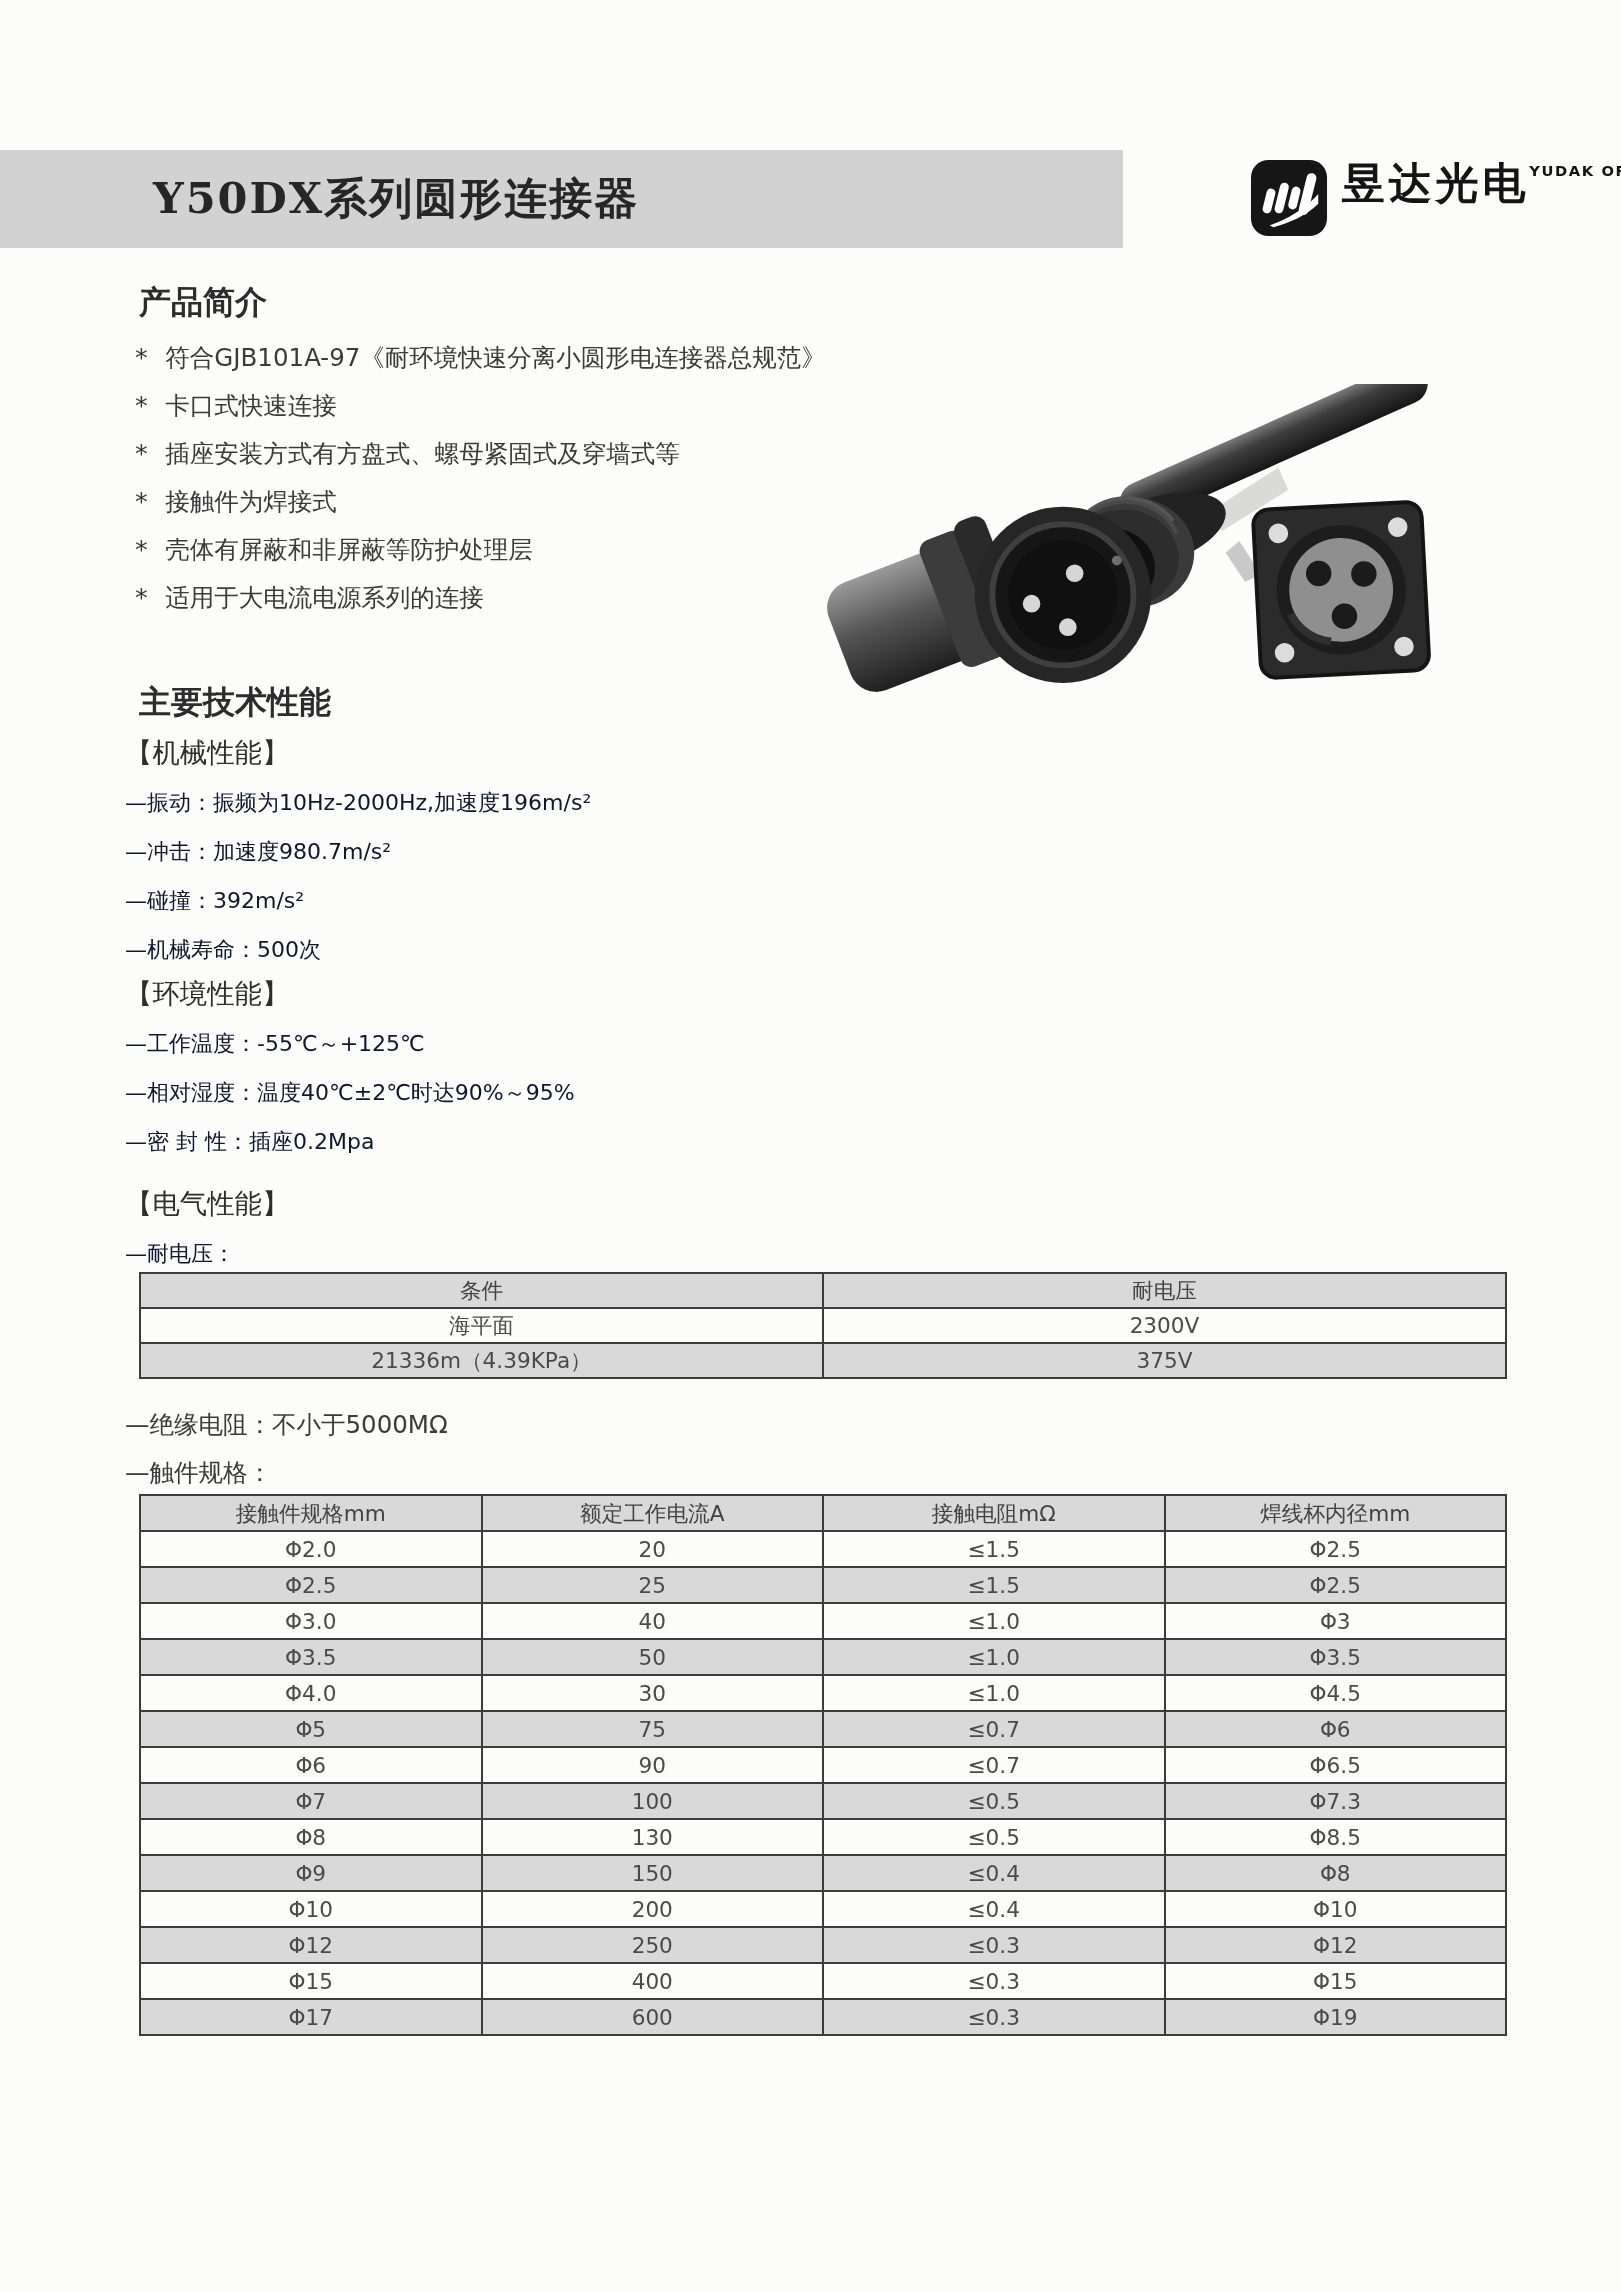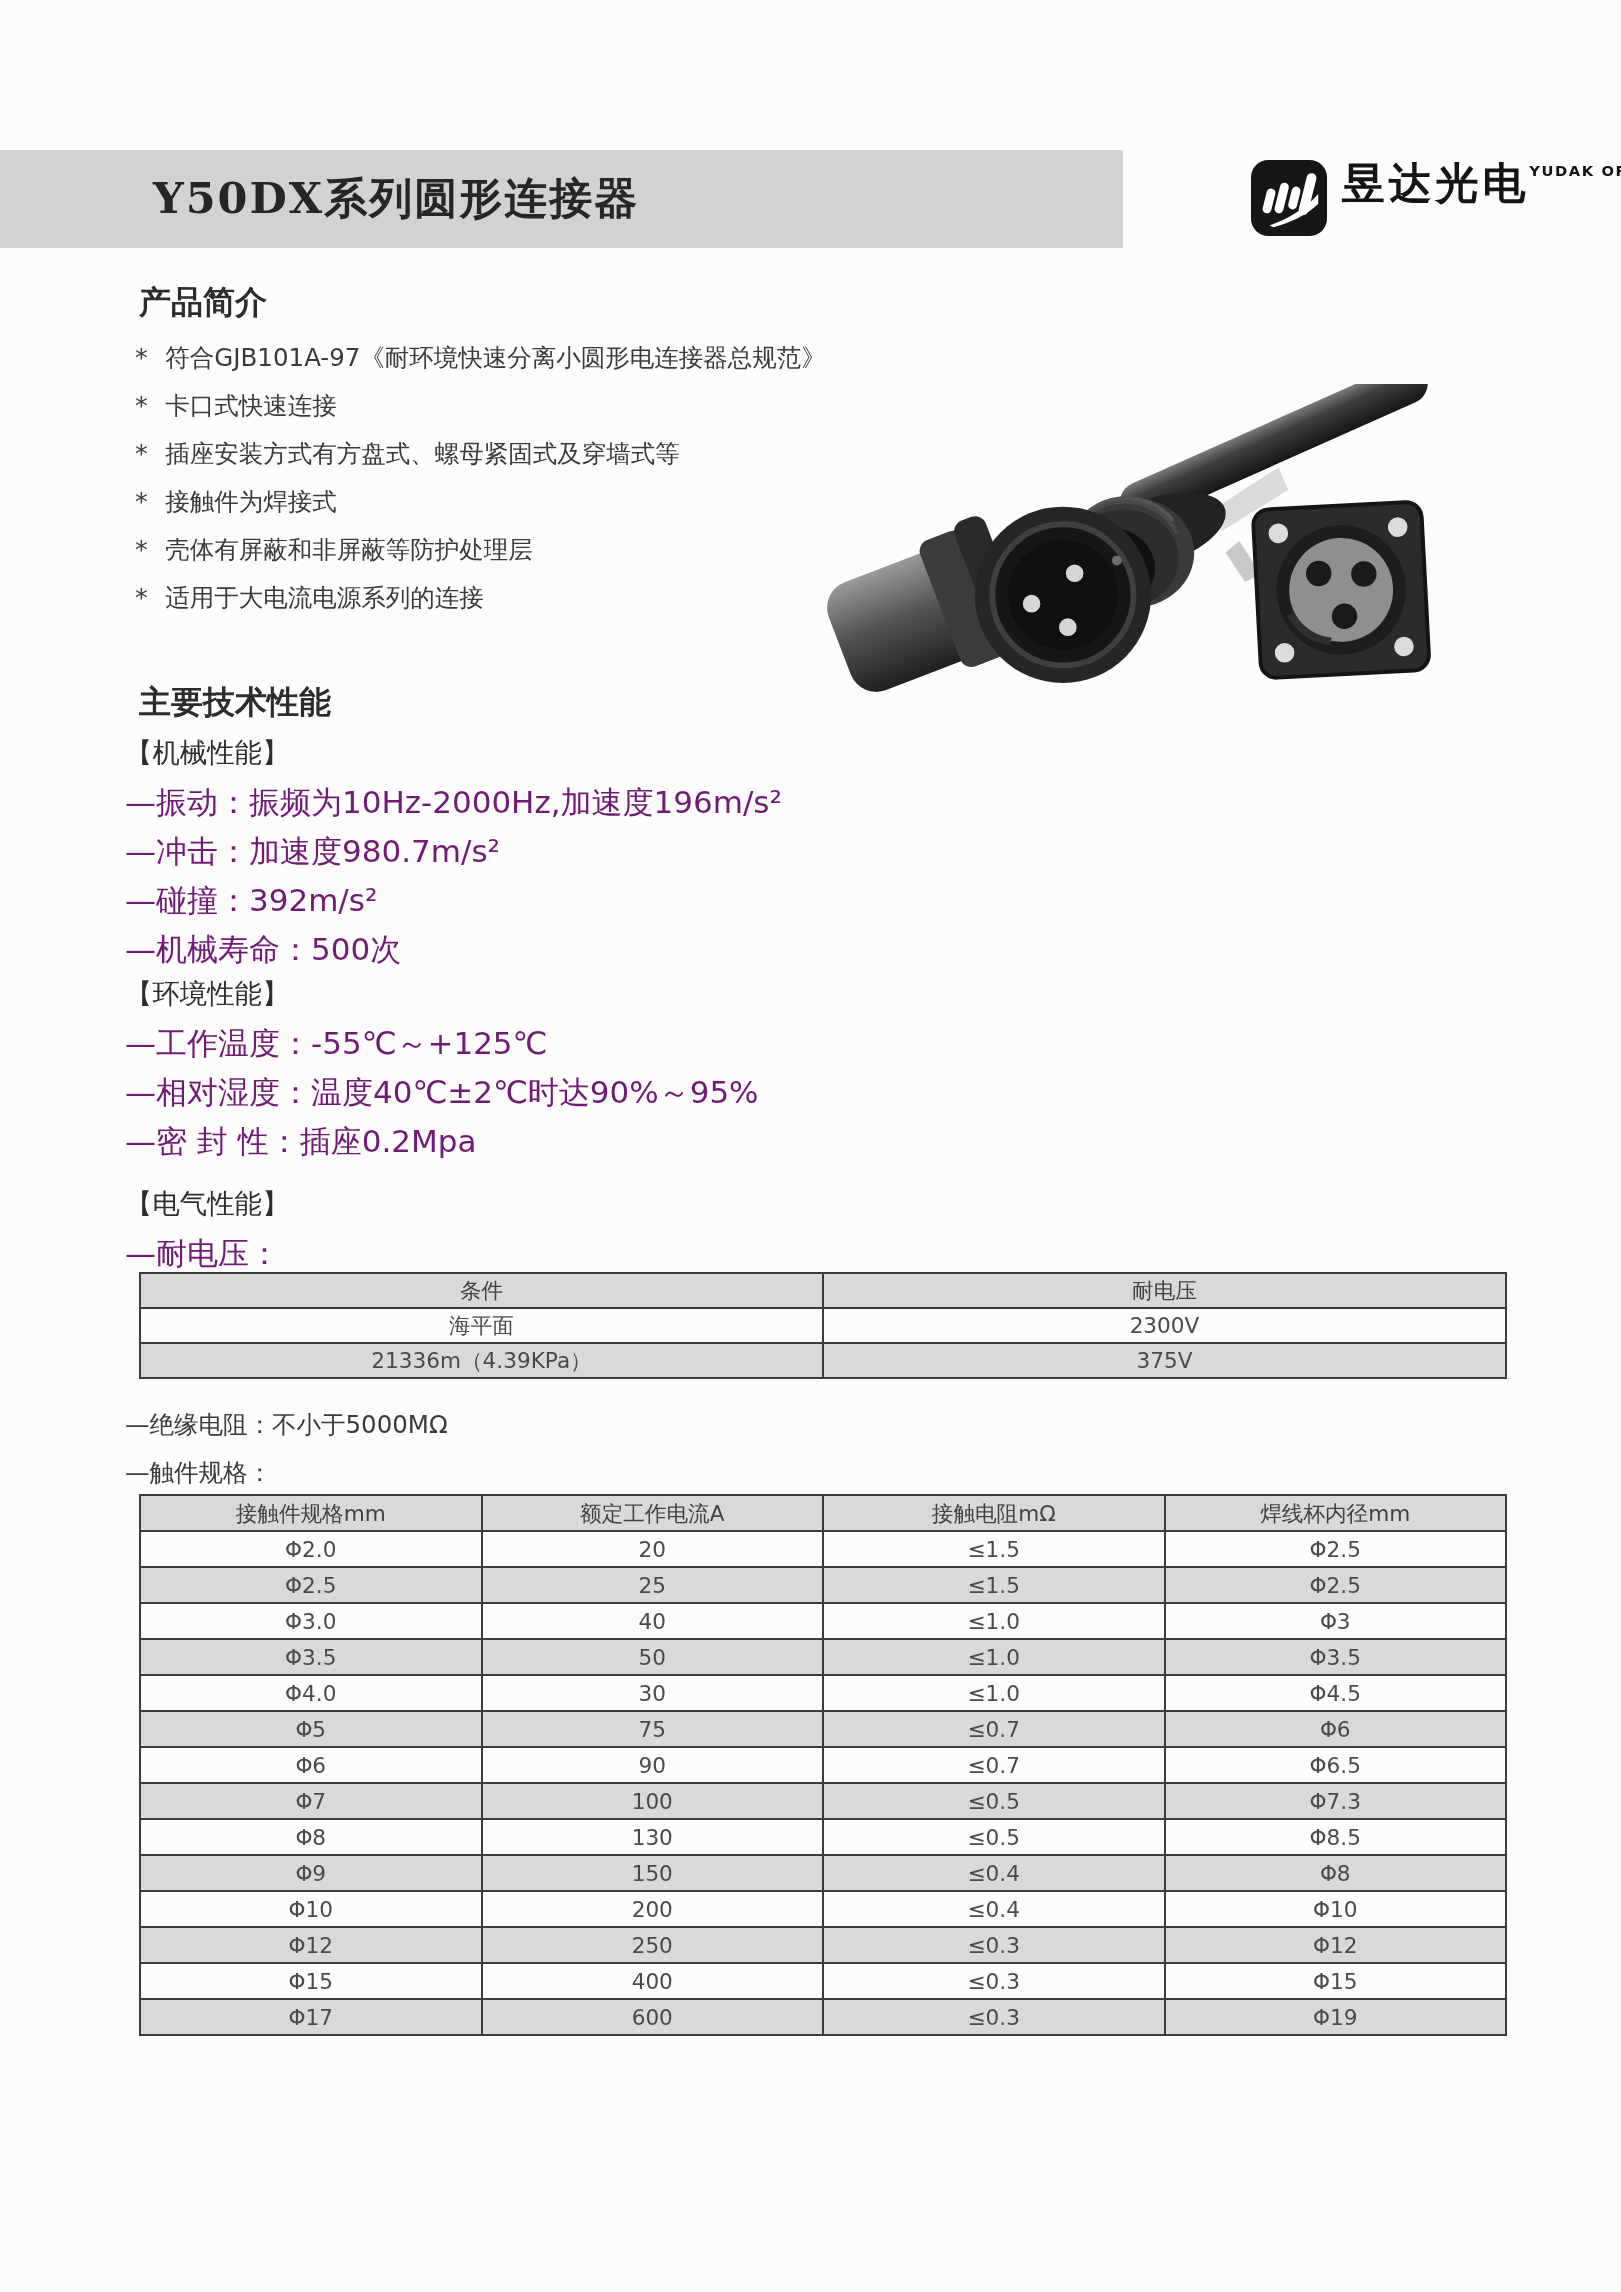--- a/index.html
+++ b/index.html
@@ -29,21 +29,21 @@
   .bullets{position:absolute;left:135px;top:333px;margin:0;padding:0;list-style:none;}
   .bullets li{height:48px;display:flex;align-items:center;font-size:24.5px;color:#3a3a3a;white-space:nowrap;}
   .bullets .marker{margin-right:17.6px;font-size:25.5px;color:#3a3a3a;}
   
   .subsec{position:absolute;left:125px;}
   #sub-mech{top:735px;}
   #sub-env{top:976px;}
   #sub-elec{top:1186px;}
   .subsec .sub-heading{font-size:27.4px;color:#2e2e2e;margin:0 0 7.8px 0;white-space:nowrap;}
   .subsec ul{margin:0;padding:0;list-style:none;}
-  .subsec ul li{height:49px;display:flex;align-items:center;font-size:31px;color:#701a75;white-space:nowrap;}
+  .subsec ul li{height:49px;display:flex;align-items:center;font-size:22px;color:#0f172a;white-space:nowrap;}
   .post-lines{position:absolute;left:125px;top:1400px;margin:0;padding:0;list-style:none;}
   .post-lines li{height:48px;display:flex;align-items:center;font-size:24.5px;color:#3a3a3a;white-space:nowrap;}
   
   table.dtable{position:absolute;left:139px;width:1368px;border-collapse:collapse;table-layout:fixed;
     border:2.9px solid #3c3c3c;font-size:21.6px;color:#4a4a4a;}
   table.dtable th,table.dtable td{border:2px solid #3c3c3c;text-align:center;padding:0;font-weight:normal;}
   table.dtable thead th{background:var(--tablegray,#d9d9d9);color:#424242;}
   table.dtable tbody tr:nth-child(even) td{background:var(--tablegray,#d9d9d9);}
   #table-withstand{top:1272px;}
   #table-withstand th,#table-withstand td{height:33px;}

